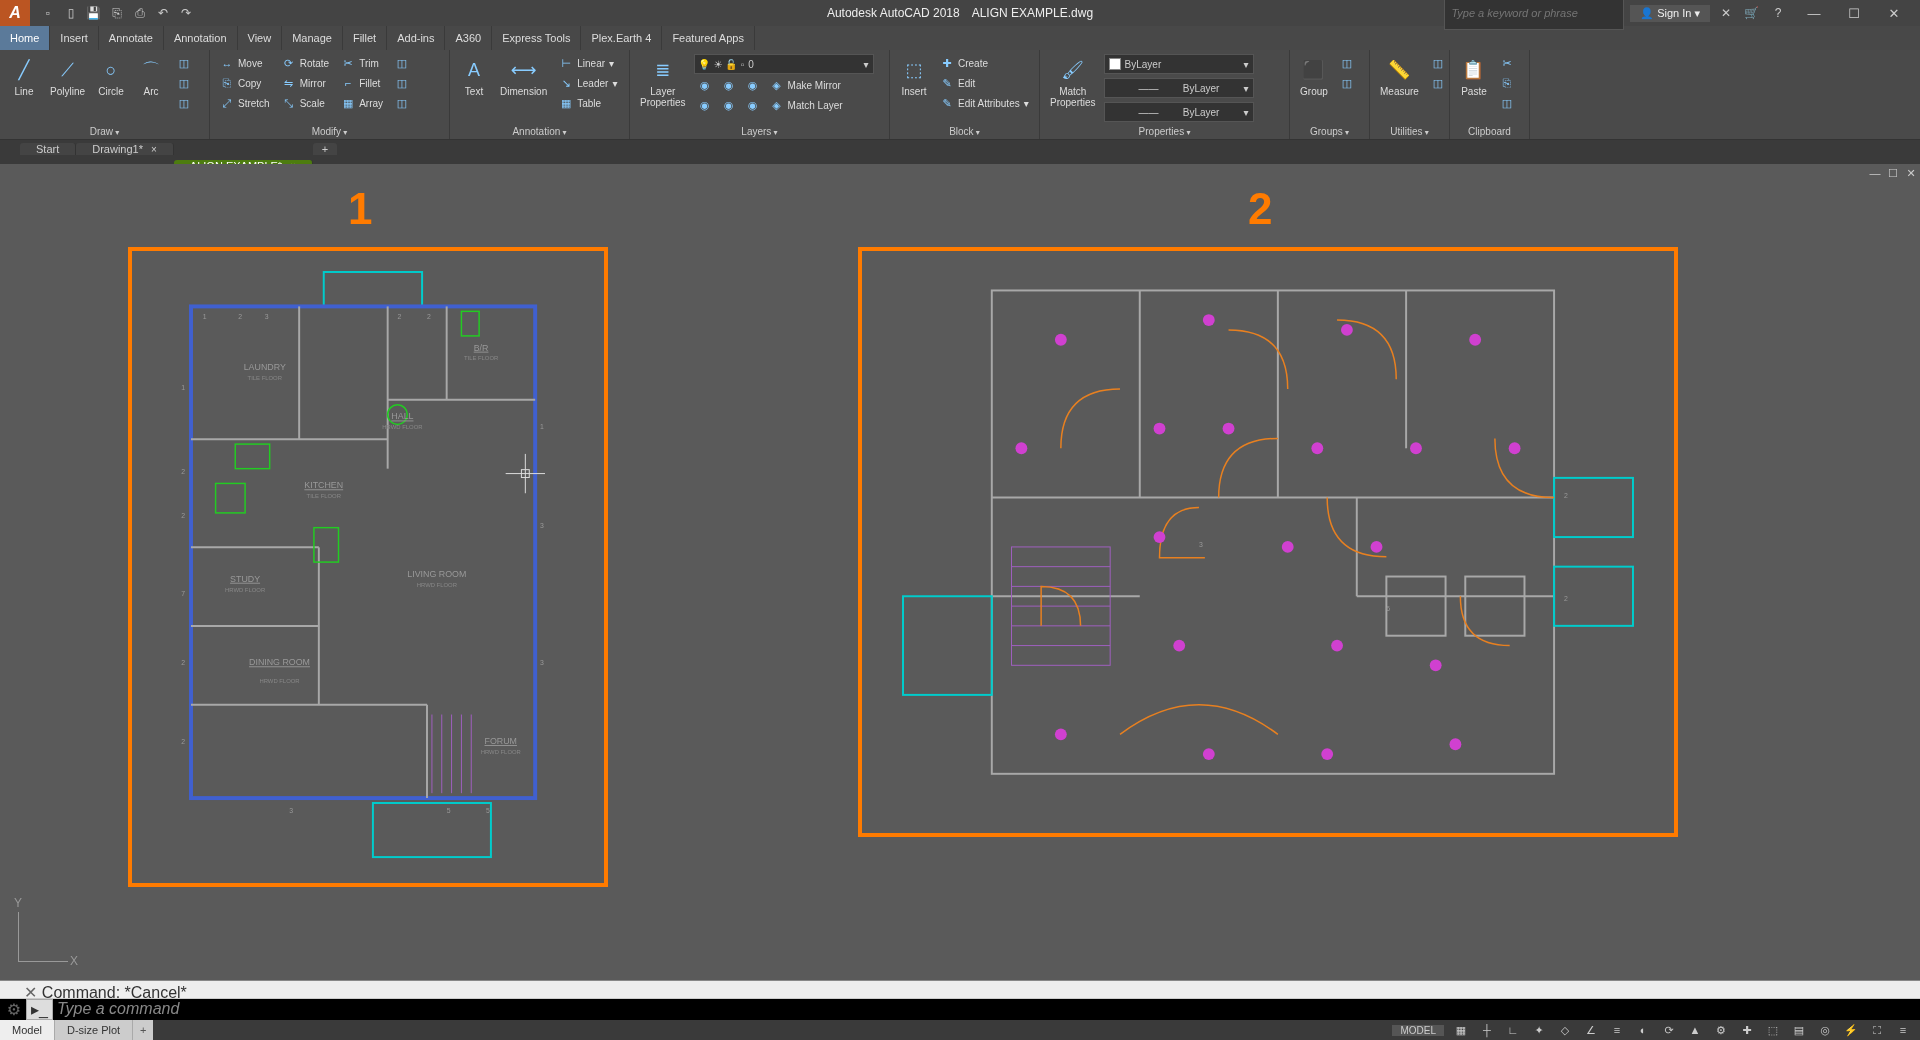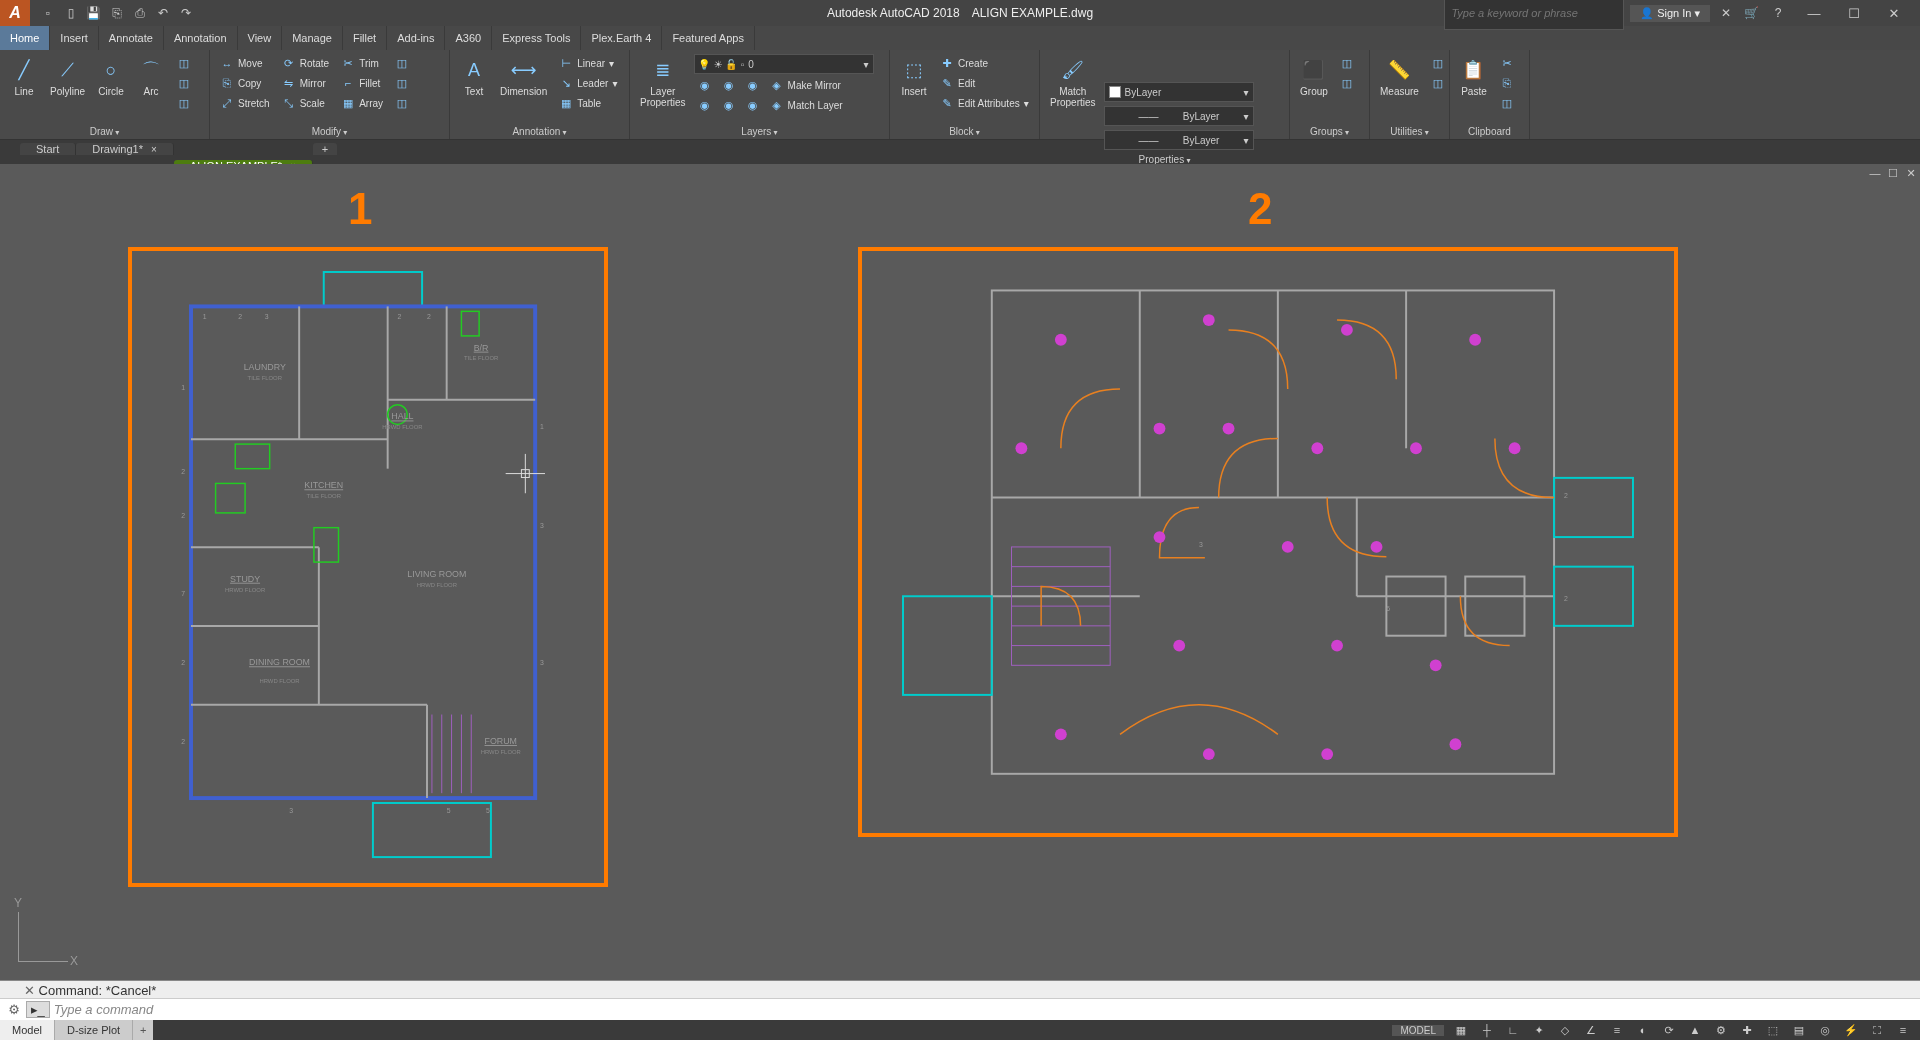--- a/index.html
+++ b/index.html
@@ -61,21 +61,21 @@
 .room-txt { fill: #999; font-size: 9px; font-family: Arial; text-anchor: middle; }
 .room-sub { fill: #888; font-size: 6px; font-family: Arial; text-anchor: middle; }
 .furn { stroke: #2c2; stroke-width: 1.5; fill: none; }
 .teal { stroke: #0cc; stroke-width: 2; fill: none; }
 .arc { stroke: #e88020; stroke-width: 1.5; fill: none; }
 .light { fill: #d040d0; }
 .stair { stroke: #a060c0; stroke-width: 1; fill: none; }
 .dim { fill: #999; font-size: 7px; }
 
 
-.cmdarea { height: 40px; background: #ffffff; border-top: 1px solid #888; font-family: Consolas, monospace; font-size: 13px; color: #333; }
+.cmdarea { height: 40px; background: #000000; border-top: 1px solid #888; font-family: Consolas, monospace; font-size: 16px; color: #333; }
 .cmd-hist { padding: 2px 24px; background: #eee; border-bottom: 1px solid #ccc; height: 18px; }
 .cmd-line { padding: 2px 6px; display: flex; align-items: center; gap: 4px; height: 20px; }
 .cmd-prompt { background: #ddd; border: 1px solid #aaa; padding: 0 4px; }
 .cmd-input { flex: 1; color: #888; font-style: italic; }
 .cmd-handle { width: 16px; text-align: center; color: #666; }
 
 
 .statusbar { height: 20px; background: #3a3a3a; display: flex; align-items: stretch; }
 .layout-tabs { display: flex; }
 .layout-tab { padding: 0 12px; display: flex; align-items: center; font-size: 11px; background: #eee; color: #333; border-right: 1px solid #aaa; }
@@ -313,21 +313,21 @@
     <div class="panel-title carrot">Block</div>
   </div>
 
   <div class="panel" style="width:250px;">
     <div class="panel-body">
       <div class="big-btn">
           <div class="ico">🖌</div>
           <div class="lbl" style="white-space:pre;">Match
 Properties</div>
         </div>
-      <div class="col" style="flex:1;margin-top:28px;">
+      <div class="col" style="flex:1;">
         <div class="prop-dd">
             <span style="display:inline-block;width:12px;height:12px;background:#fff;border:1px solid #888;margin-right:4px;"></span>
             <span>ByLayer</span>
             <span style="margin-left:auto;">▾</span>
           </div>
         <div class="prop-dd">
             <span style="margin:0 auto 0 30px;">—— </span>
             <span>ByLayer</span>
             <span style="margin-left:auto;">▾</span>
           </div>

